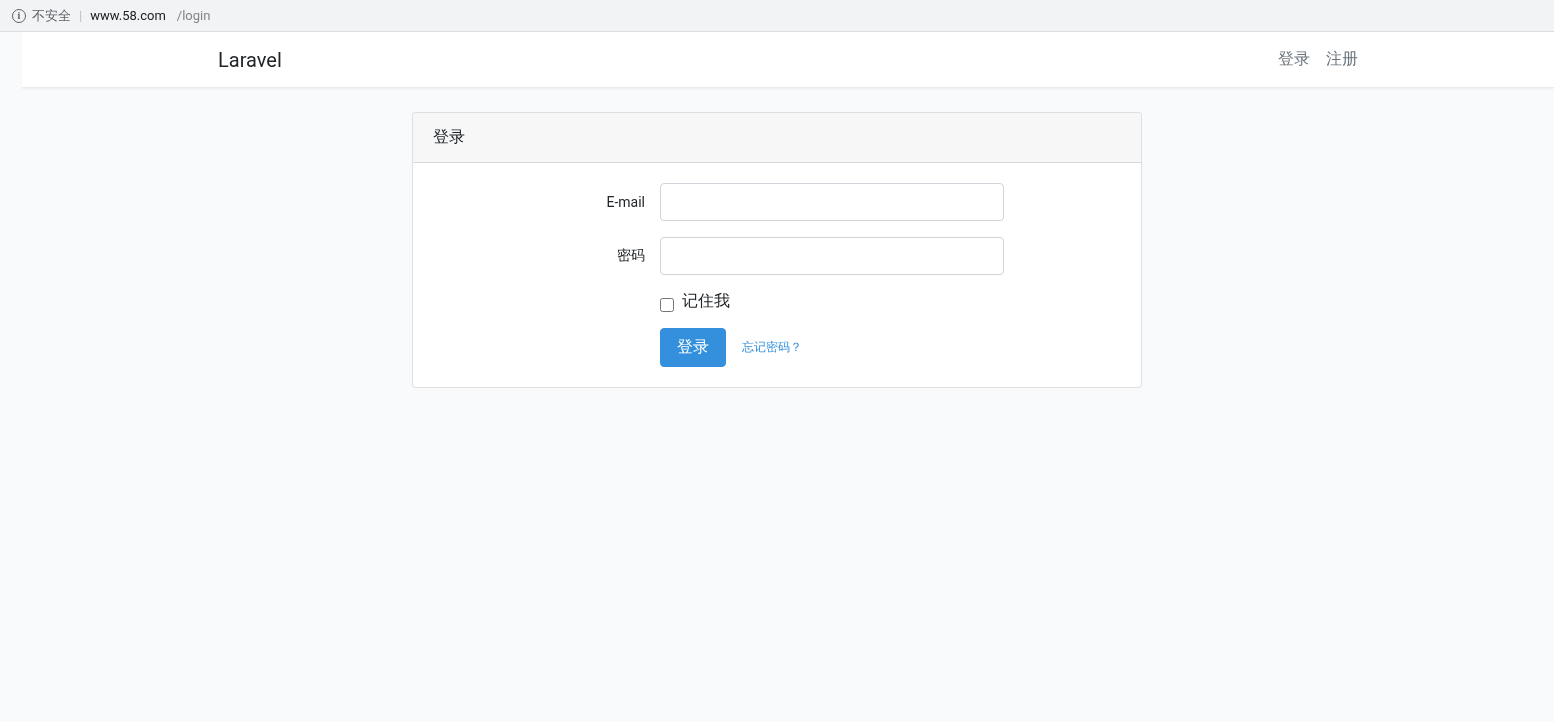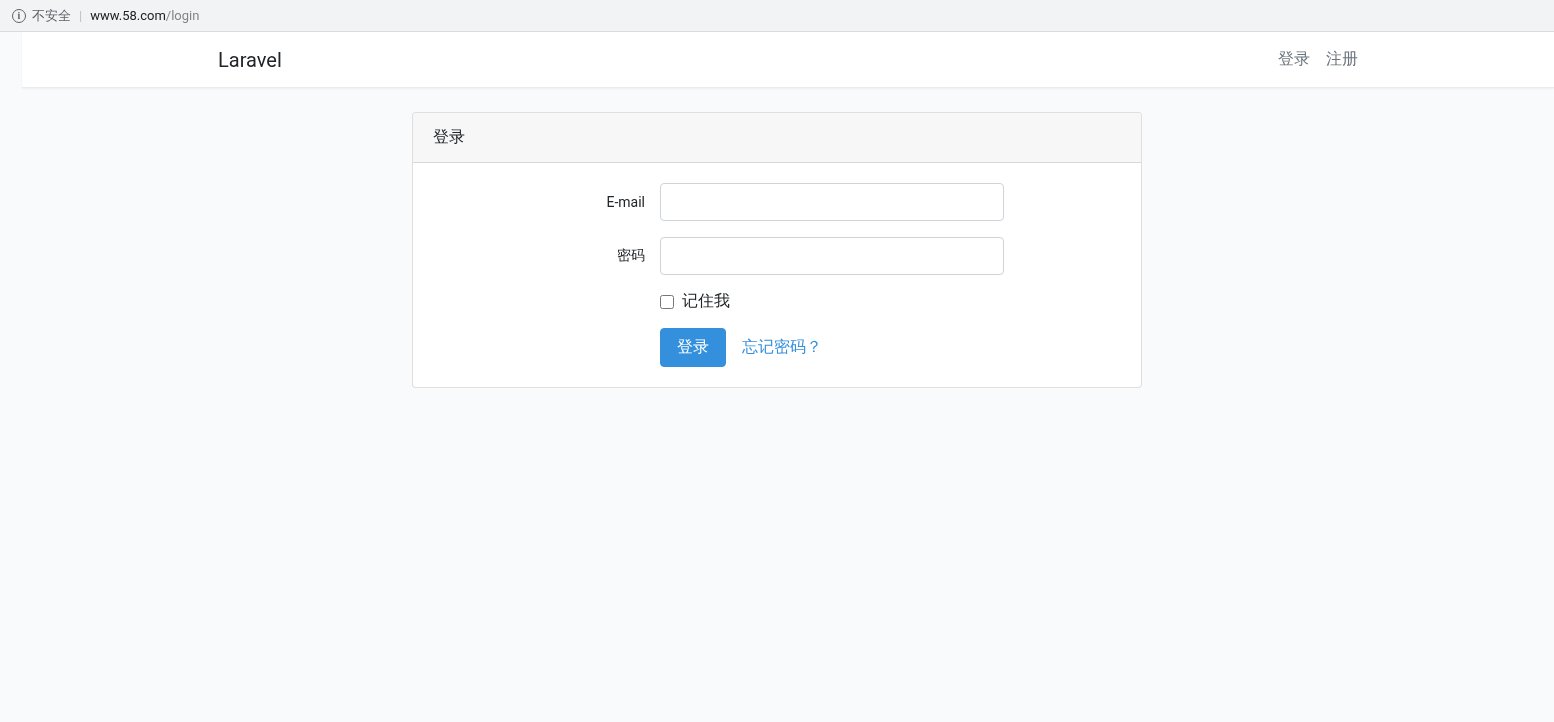--- a/index.html
+++ b/index.html
@@ -42,20 +42,21 @@
     .divider {
       color: #c0c0c0;
       margin: 0 8px;
     }
     .url-domain {
       color: #202124;
       text-align: right;
     }
     .url-path {
       color: #80868b;
+      margin-left: 11px;
     }
     .navbar {
       background: #fff;
       height: 56px;
       display: flex;
       align-items: center;
       justify-content: space-between;
       padding: 0 15px;
       box-shadow: 0 1px 2px rgba(0,0,0,0.05);
       border-bottom: 1px solid #e9ecef;
@@ -132,21 +133,21 @@
       font-size: 16px;
       border: 1px solid #ced4da;
       border-radius: 4px;
       background: #fff;
       color: #495057;
     }
     .form-offset {
       margin-left: 33%;
       width: 50%;
       display: flex;
-      align-items: center;
+      align-items: flex-end;
       gap: 8px;
     }
     .checkbox-row {
       display: flex;
       align-items: center;
       margin-bottom: 16px;
     }
     .checkbox-input {
       width: 14px;
       height: 14px;
@@ -167,21 +168,21 @@
       color: #fff;
       border: 1px solid #3490dc;
       padding: 8px 16px;
       font-size: 16px;
       border-radius: 4px;
       cursor: pointer;
     }
     .forgot-link {
       color: #3490dc;
       text-decoration: none;
-      font-size: 16px;
+      font-size: 12px;
     }
   </style>
 </head>
 <body>
 
 <div class="address-bar">
   <span class="info-icon">i</span>
   <span class="security-text">不安全</span>
   <span class="divider">|</span>
   <span>

